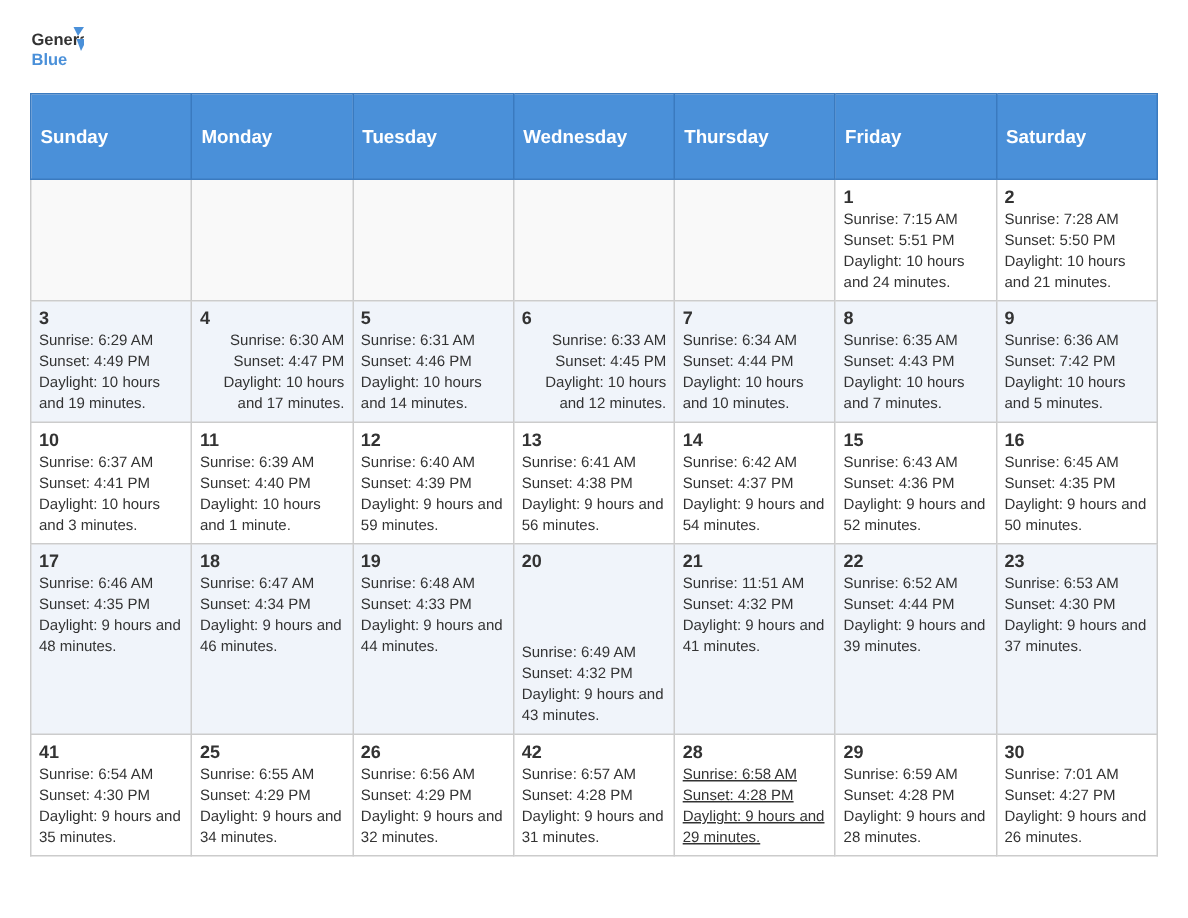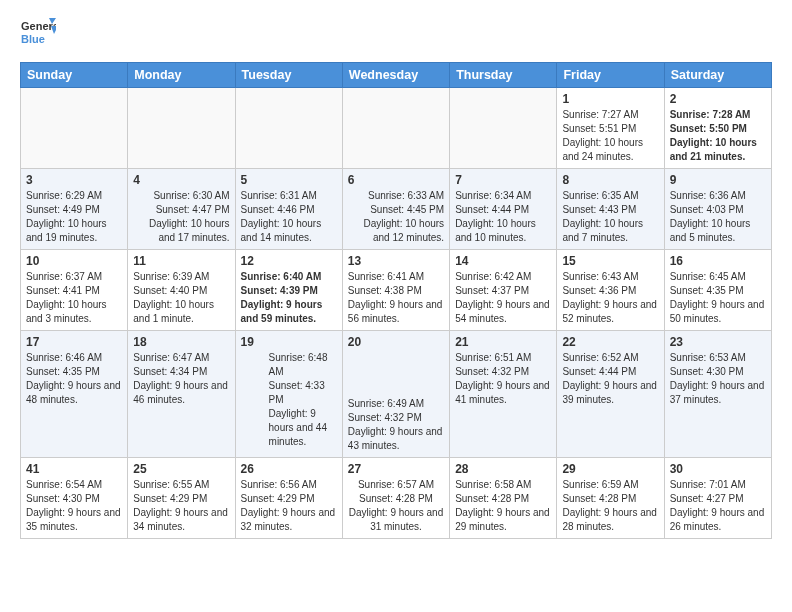--- a/index.html
+++ b/index.html
@@ -39,21 +39,21 @@
     }
     table {
       width: 100%;
       border-collapse: collapse;
       table-layout: fixed;
     }
     th {
       background-color: #4a90d9;
       color: white;
       text-align: left;
-      padding: 5px 6px;
+      padding: 21px 6px;
       font-size: 12.5px;
       font-weight: bold;
       border: 1px solid #3a7abf;
     }
     td {
       border: 1px solid #ccc;
       vertical-align: top;
       padding: 4px 5px;
       font-size: 10.5px;
       color: #333;
@@ -114,27 +114,27 @@
     </thead>
     <tbody id="calendar-body">
     <tr>
           <td class="empty"></td>
           <td class="empty"></td>
           <td class="empty"></td>
           <td class="empty"></td>
           <td class="empty"></td>
           <td>
             <span class="day-number">1</span>
-            <div class="day-info" style="white-space: pre-line;">Sunrise: 7:27 AM
+            <div class="day-info" style="white-space: pre-line;">Sunrise: 7:15 AM
 Sunset: 5:51 PM
 Daylight: 10 hours and 24 minutes.</div>
           </td>
           <td>
             <span class="day-number">2</span>
-            <div class="day-info" style="white-space: pre-line; font-weight: bold;">Sunrise: 7:28 AM
+            <div class="day-info" style="white-space: pre-line;">Sunrise: 7:28 AM
 Sunset: 5:50 PM
 Daylight: 10 hours and 21 minutes.</div>
           </td>
         </tr>
         <tr>
           <td>
             <span class="day-number">3</span>
             <div class="day-info" style="white-space: pre-line;">Sunrise: 6:29 AM
 Sunset: 4:49 PM
 Daylight: 10 hours and 19 minutes.</div>
@@ -165,40 +165,40 @@
           </td>
           <td>
             <span class="day-number">8</span>
             <div class="day-info" style="white-space: pre-line;">Sunrise: 6:35 AM
 Sunset: 4:43 PM
 Daylight: 10 hours and 7 minutes.</div>
           </td>
           <td>
             <span class="day-number">9</span>
             <div class="day-info" style="white-space: pre-line;">Sunrise: 6:36 AM
-Sunset: 4:03 PM
+Sunset: 7:42 PM
 Daylight: 10 hours and 5 minutes.</div>
           </td>
         </tr>
         <tr>
           <td>
             <span class="day-number">10</span>
             <div class="day-info" style="white-space: pre-line;">Sunrise: 6:37 AM
 Sunset: 4:41 PM
 Daylight: 10 hours and 3 minutes.</div>
           </td>
           <td>
             <span class="day-number">11</span>
             <div class="day-info" style="white-space: pre-line;">Sunrise: 6:39 AM
 Sunset: 4:40 PM
 Daylight: 10 hours and 1 minute.</div>
           </td>
           <td>
             <span class="day-number">12</span>
-            <div class="day-info" style="white-space: pre-line; font-weight: bold;">Sunrise: 6:40 AM
+            <div class="day-info" style="white-space: pre-line;">Sunrise: 6:40 AM
 Sunset: 4:39 PM
 Daylight: 9 hours and 59 minutes.</div>
           </td>
           <td>
             <span class="day-number">13</span>
             <div class="day-info" style="white-space: pre-line;">Sunrise: 6:41 AM
 Sunset: 4:38 PM
 Daylight: 9 hours and 56 minutes.</div>
           </td>
           <td>
@@ -228,33 +228,33 @@
 Daylight: 9 hours and 48 minutes.</div>
           </td>
           <td>
             <span class="day-number">18</span>
             <div class="day-info" style="white-space: pre-line;">Sunrise: 6:47 AM
 Sunset: 4:34 PM
 Daylight: 9 hours and 46 minutes.</div>
           </td>
           <td>
             <span class="day-number">19</span>
-            <div class="day-info" style="white-space: pre-line; margin-left: 28px;">Sunrise: 6:48 AM
+            <div class="day-info" style="white-space: pre-line;">Sunrise: 6:48 AM
 Sunset: 4:33 PM
 Daylight: 9 hours and 44 minutes.</div>
           </td>
           <td>
             <span class="day-number">20</span>
             <div class="day-info" style="white-space: pre-line; margin-top: 48px;">Sunrise: 6:49 AM
 Sunset: 4:32 PM
 Daylight: 9 hours and 43 minutes.</div>
           </td>
           <td>
             <span class="day-number">21</span>
-            <div class="day-info" style="white-space: pre-line;">Sunrise: 6:51 AM
+            <div class="day-info" style="white-space: pre-line;">Sunrise: 11:51 AM
 Sunset: 4:32 PM
 Daylight: 9 hours and 41 minutes.</div>
           </td>
           <td>
             <span class="day-number">22</span>
             <div class="day-info" style="white-space: pre-line;">Sunrise: 6:52 AM
 Sunset: 4:44 PM
 Daylight: 9 hours and 39 minutes.</div>
           </td>
           <td>
@@ -277,28 +277,28 @@
 Sunset: 4:29 PM
 Daylight: 9 hours and 34 minutes.</div>
           </td>
           <td>
             <span class="day-number">26</span>
             <div class="day-info" style="white-space: pre-line;">Sunrise: 6:56 AM
 Sunset: 4:29 PM
 Daylight: 9 hours and 32 minutes.</div>
           </td>
           <td>
-            <span class="day-number">27</span>
-            <div class="day-info" style="white-space: pre-line; text-align: center;">Sunrise: 6:57 AM
+            <span class="day-number">42</span>
+            <div class="day-info" style="white-space: pre-line;">Sunrise: 6:57 AM
 Sunset: 4:28 PM
 Daylight: 9 hours and 31 minutes.</div>
           </td>
           <td>
             <span class="day-number">28</span>
-            <div class="day-info" style="white-space: pre-line;">Sunrise: 6:58 AM
+            <div class="day-info" style="white-space: pre-line; text-decoration: underline;">Sunrise: 6:58 AM
 Sunset: 4:28 PM
 Daylight: 9 hours and 29 minutes.</div>
           </td>
           <td>
             <span class="day-number">29</span>
             <div class="day-info" style="white-space: pre-line;">Sunrise: 6:59 AM
 Sunset: 4:28 PM
 Daylight: 9 hours and 28 minutes.</div>
           </td>
           <td>

